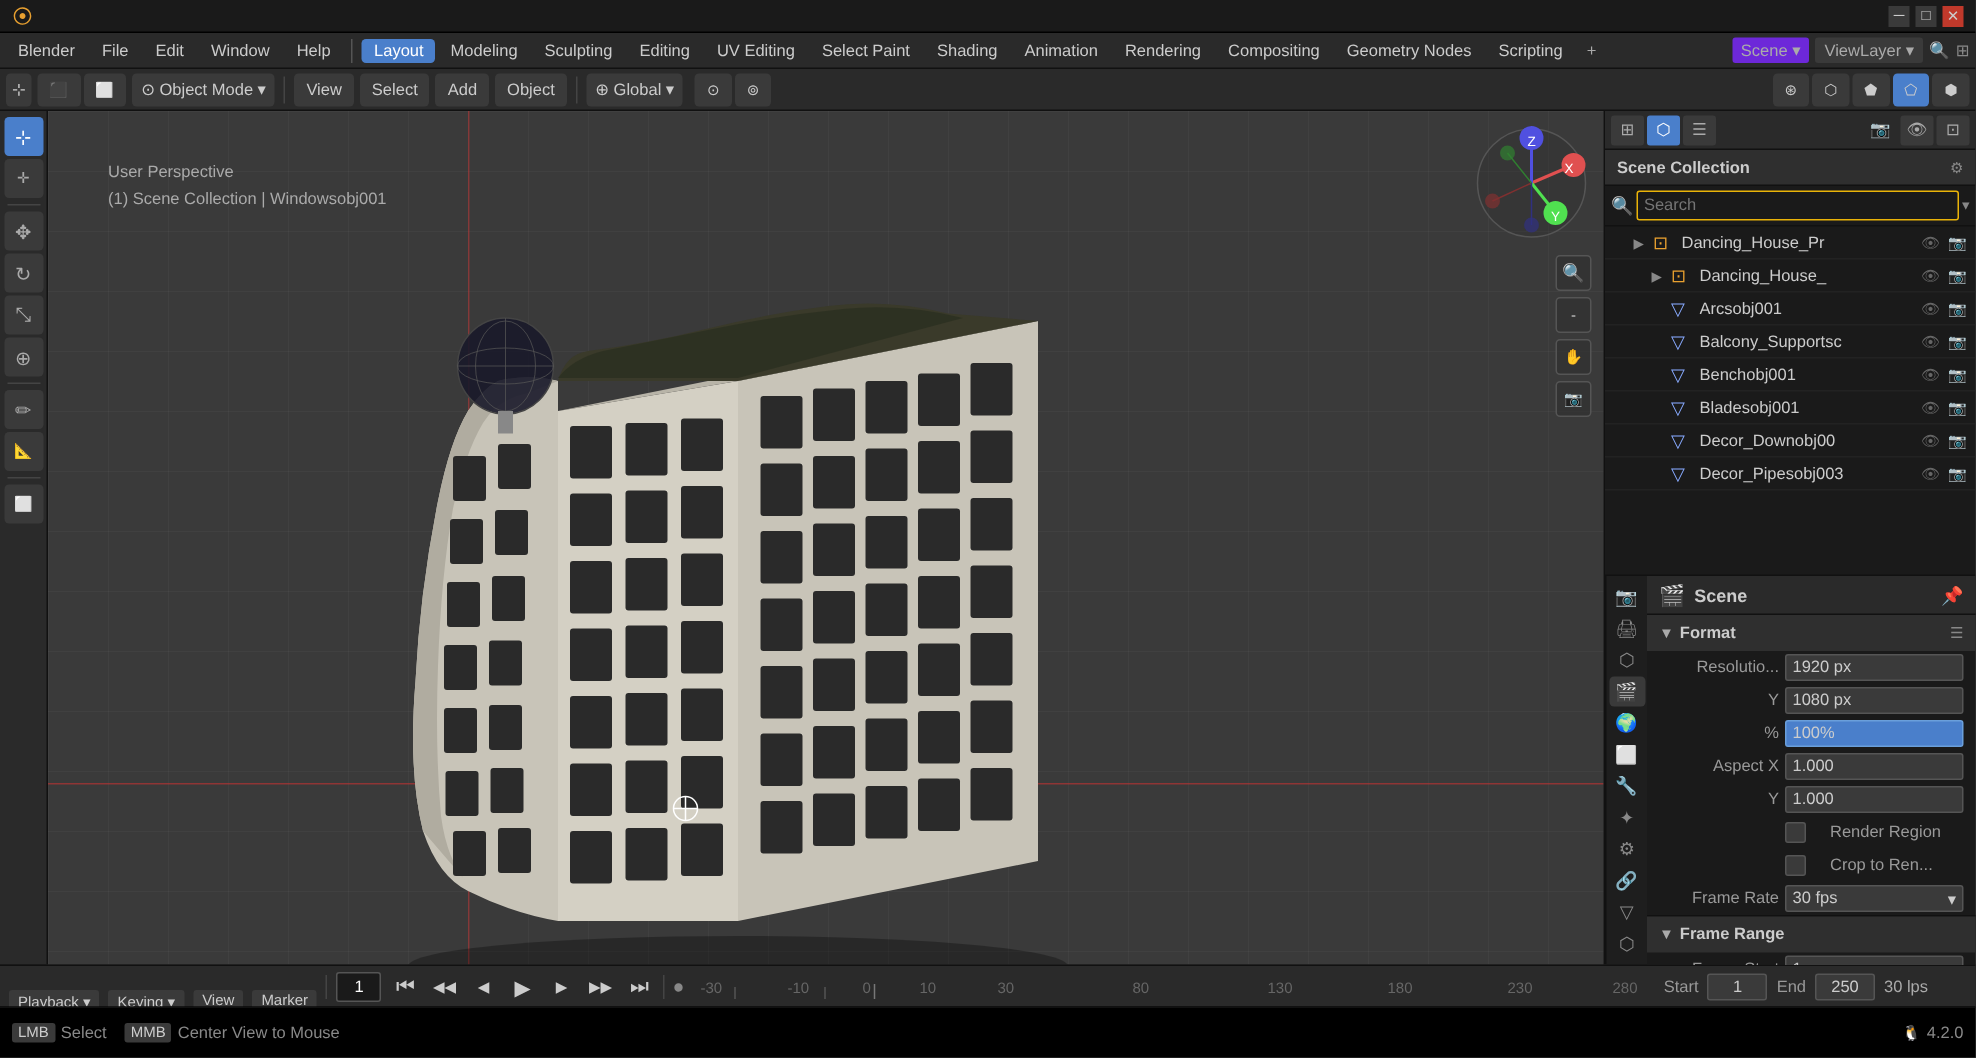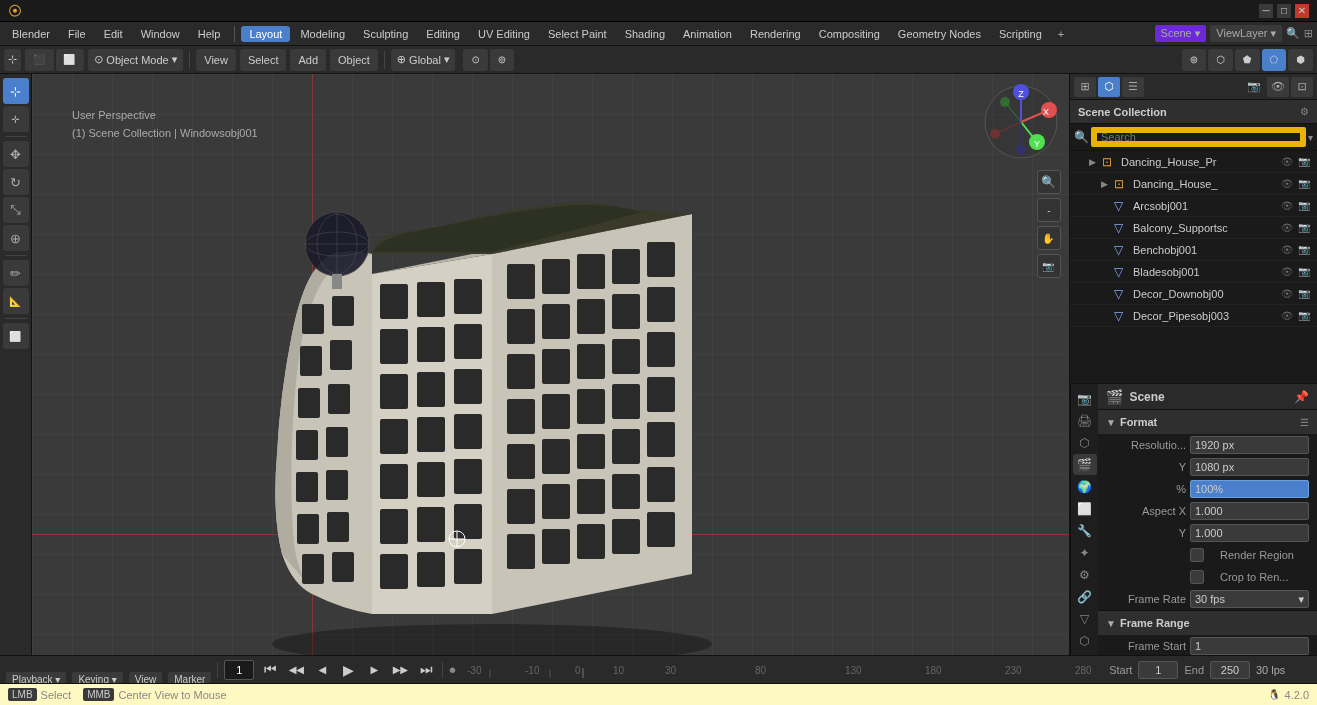--- a/index.html
+++ b/index.html
@@ -289,21 +289,21 @@
       display: flex;
       align-items: center;
       padding: 3px 4px;
       gap: 2px;
       border-bottom: 1px solid #111;
     }
     .search-input {
       flex: 1;
       height: 20px;
       background: #1a1a1a;
-      border: 6px solid #eab308;
+      border: 1px solid #eab308;
       border-radius: 2px;
       color: #ccc;
       font-size: 11px;
       padding: 0 4px;
     }
 
     
     .prop-section {
       border-bottom: 1px solid #111;
     }
@@ -370,22 +370,22 @@
       flex-shrink: 0;
     }
     .timeline-btn { padding: 2px 6px; background: #3a3a3a; border: none; color: #ccc; cursor: pointer; border-radius: 2px; font-size: 10px; margin-top: 20px; }
     .timeline-control-btn { width: 20px; height: 20px; background: none; border: none; color: #ccc; cursor: pointer; font-size: 14px; display: flex; align-items: center; justify-content: center; }
     .timeline-separator { width: 1px; height: 16px; background: #444; }
     .timeline-label { font-size: 11px; color: #999; }
     .timeline-value { width: 40px; height: 18px; background: #3a3a3a; border: 1px solid #555; border-radius: 2px; color: #ccc; font-size: 11px; text-align: center; display: flex; align-items: center; justify-content: center; }
 
     
     .status-bar {
-      height: 22px;
-      background: #fef9c3;
+      height: 34px;
+      background: #000000;
       display: flex;
       align-items: center;
       padding: 0 8px;
       gap: 12px;
       border-top: 1px solid #111;
       flex-shrink: 0;
       justify-content: space-between;
     }
     .status-item { font-size: 11px; color: #888; display: flex; align-items: center; gap: 4px; }
     .status-key { background: #3a3a3a; padding: 1px 4px; border-radius: 2px; color: #ccc; font-size: 10px; }

